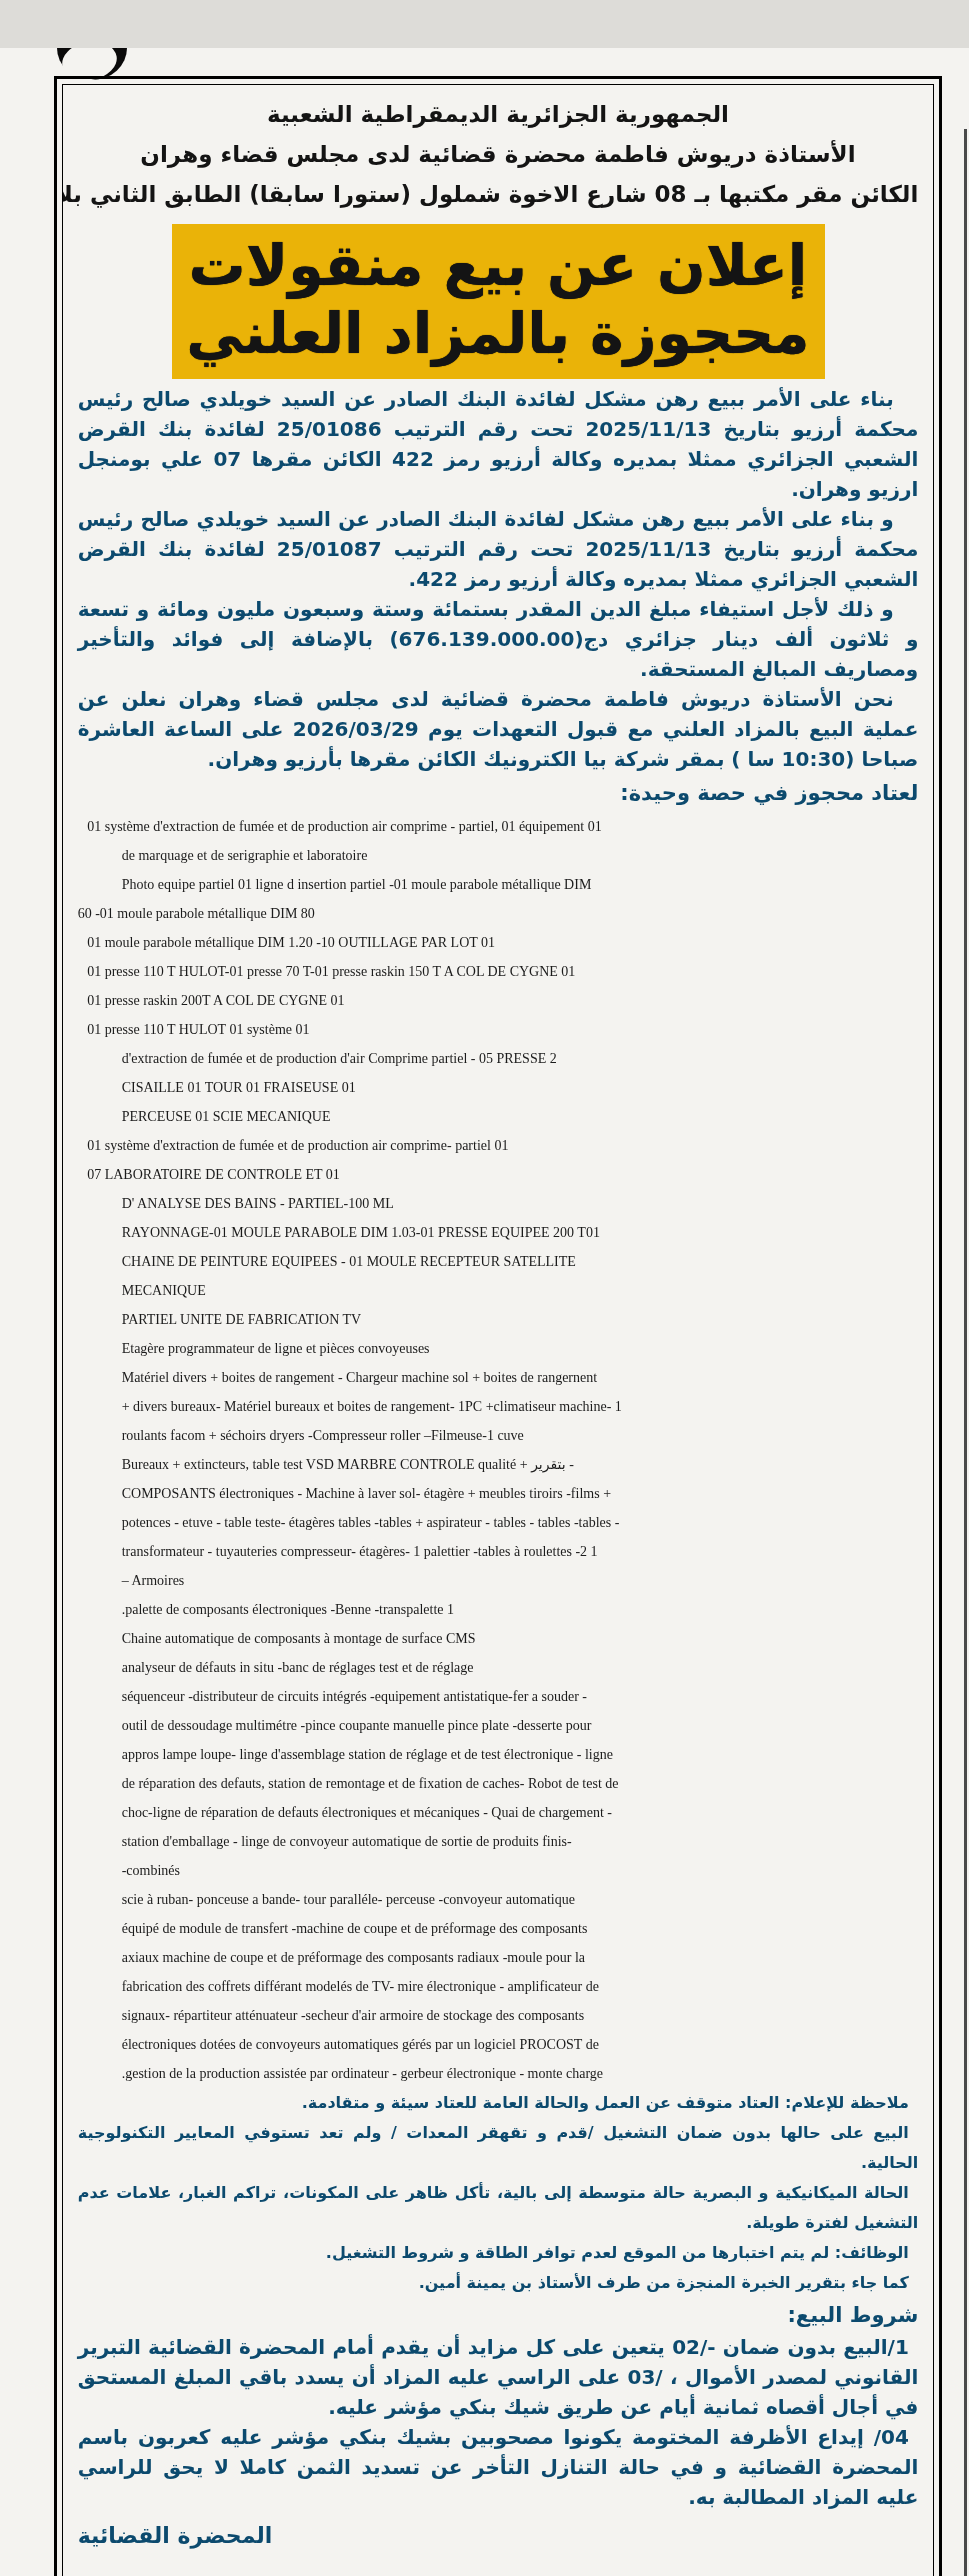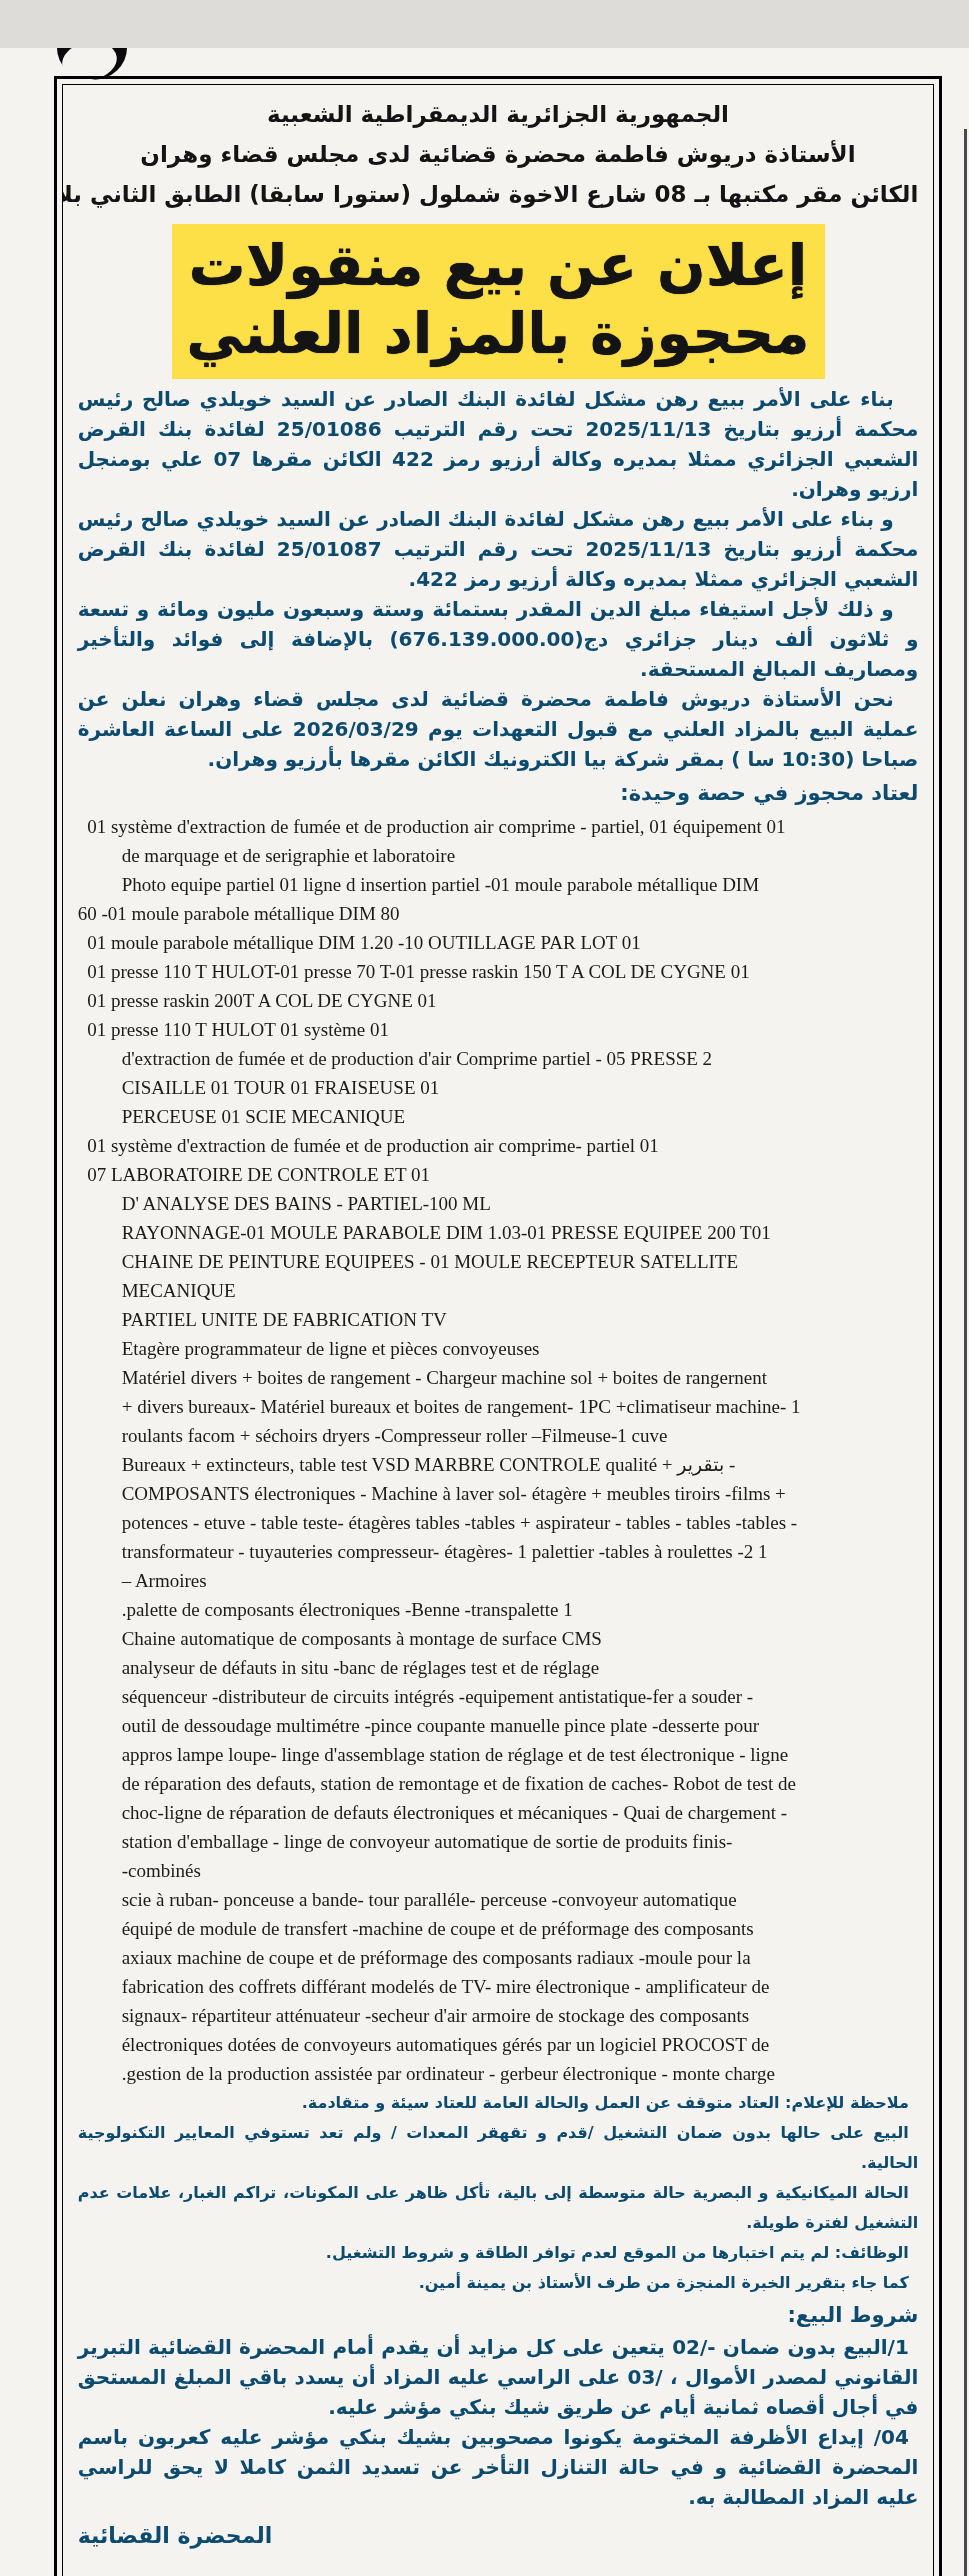--- a/index.html
+++ b/index.html
@@ -14,30 +14,30 @@
 
   
   .box{position:absolute;left:54px;top:28px;width:888px;height:2522px;box-sizing:border-box;
        border:3.8px solid #000;border-bottom:3.8px solid #000;padding:4.7px;}
   .box-inner{height:100%;box-sizing:border-box;border:1.9px solid #000;border-bottom:none;
        padding:9.5px 15px 0 15px;overflow:hidden;}
 
   .header{direction:rtl;text-align:center;font-weight:bold;}
   .hline{font-size:23px;line-height:40px;white-space:nowrap;}
 
-  .title{width:653px;margin:9.5px auto 5.7px auto;background:#fde047;text-align:center;direction:rtl;
+  .title{width:653px;margin:9.5px auto 5.7px auto;background:#eab308;text-align:center;direction:rtl;
          font-weight:bold;font-size:57px;line-height:68px;padding:7.6px 0 11.4px 0;
          text-shadow:0 0 0.9px #000;}
 
   .ar{direction:rtl;font-weight:bold;color:#0c4a6e;}
   .intro .ip{margin:0;font-size:20px;line-height:30px;text-align:justify;text-indent:24.6px;}
   .lot-head{font-size:21px;line-height:34px;text-align:right;padding-top:1.9px;}
 
   .equip{direction:ltr;text-align:left;padding-top:1.9px;}
-  .eline{font-family:"Liberation Serif",serif;font-size:19px;line-height:29px;white-space:nowrap;color:#1b1b1b;}
+  .eline{font-family:"Liberation Serif",serif;font-size:14px;line-height:29px;white-space:nowrap;color:#1b1b1b;}
   .eline.v-0{padding-left:9.5px;}
   .eline.v-1{padding-left:44px;}
   .eline.v-2{padding-left:0;}
 
   .notes .note{margin:0;font-size:16px;line-height:30px;text-align:justify;text-indent:9.5px;}
   b:empty{display:none;}
   .cond-head{font-size:21px;line-height:34px;text-align:right;}
   .conds .cond{margin:0;font-size:20px;line-height:30px;text-align:justify;text-indent:9.5px;}
   .sig{font-size:22px;line-height:32px;text-align:left;padding-top:7.6px;}
 

